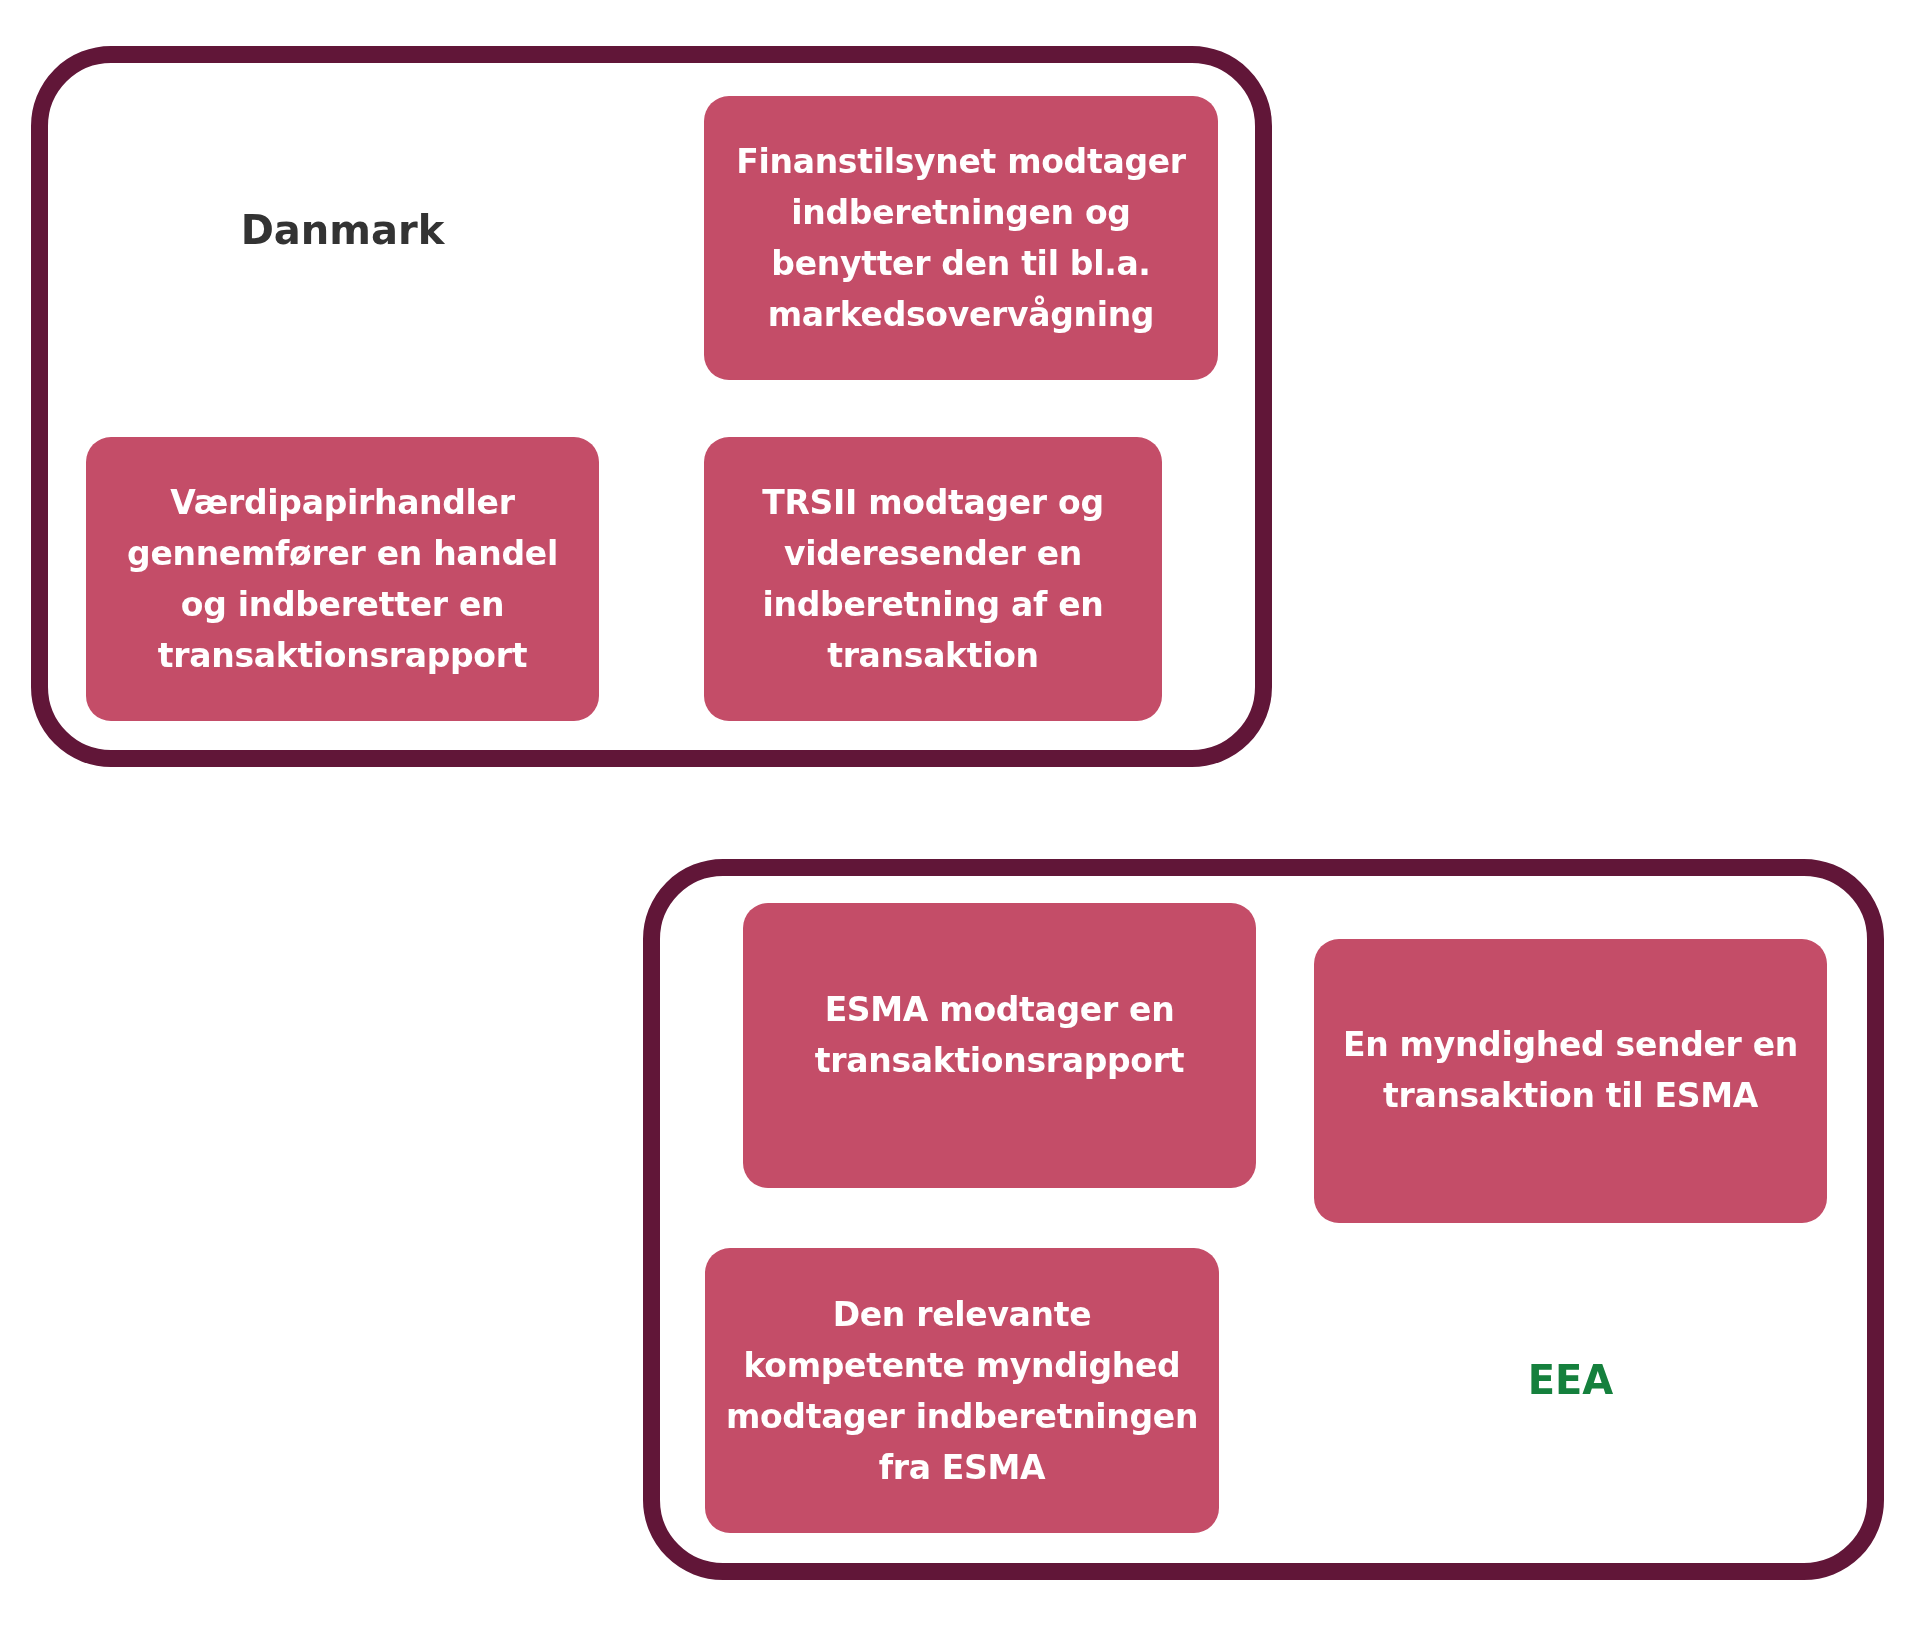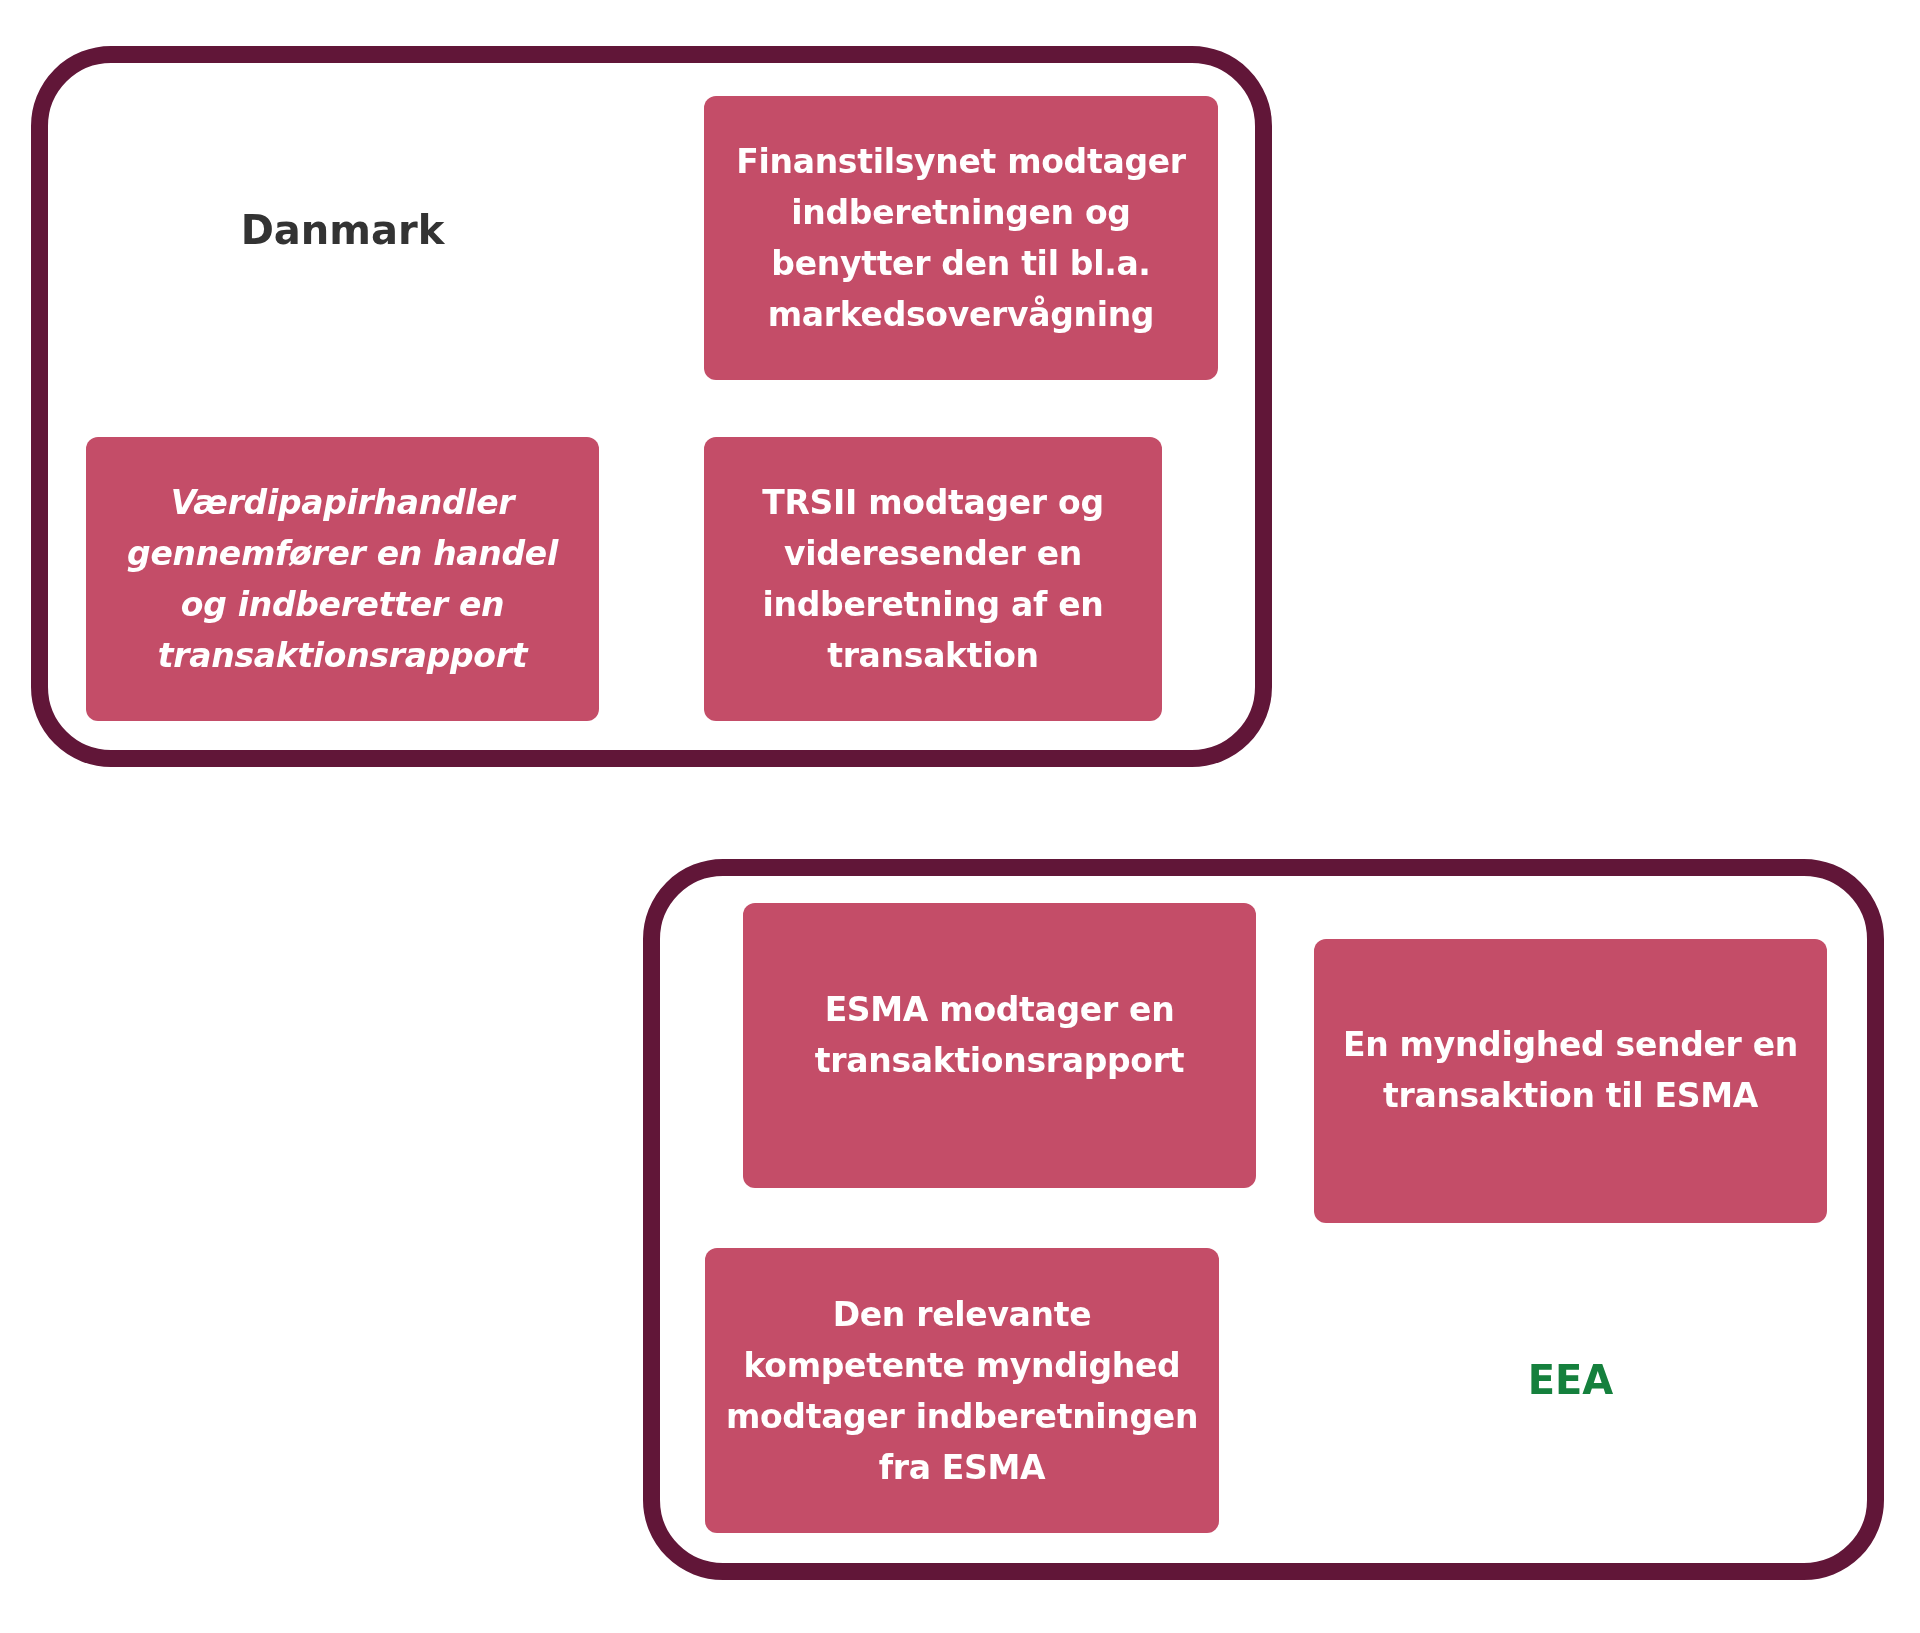--- a/index.html
+++ b/index.html
@@ -21,37 +21,37 @@
       border-radius: 80px;
       background: #ffffff;
     }
     #region-dk { left: 31px; top: 46px; width: 1241px; height: 721px; }
     #region-eea { left: 643px; top: 859px; width: 1241px; height: 721px; }
 
     .card {
       position: absolute;
       box-sizing: border-box;
       background: #C44D68;
-      border-radius: 12px;
+      border-radius: 25px;
       display: flex;
       align-items: center;
       justify-content: center;
       text-align: center;
       color: #ffffff;
       font-weight: bold;
       font-size: 33px;
       line-height: 51px;
       padding: 0 14px;
       letter-spacing: -0.3px;
     }
     .card .txt { white-space: pre-line; display: block; }
     .card.two .txt { margin-top: -22px; }
 
     #card-finanstilsynet { left: 704px; top: 96px; width: 514px; height: 284px; }
-    #card-vaerdipapir    { left: 86px;  top: 437px; width: 513px; height: 284px; font-style: italic; }
+    #card-vaerdipapir    { left: 86px;  top: 437px; width: 513px; height: 284px; }
     #card-trsii          { left: 704px; top: 437px; width: 458px; height: 284px; }
     #card-esma-receives  { left: 743px; top: 903px; width: 513px; height: 285px; text-align: center; }
     #card-authority-sends{ left: 1314px; top: 903px; width: 513px; height: 284px; margin-top: 36px; }
     #card-relevant-authority { left: 705px; top: 1248px; width: 514px; height: 285px; }
 
     .region-label {
       position: absolute;
       color: #333333;
       font-weight: bold;
       font-size: 40px;

